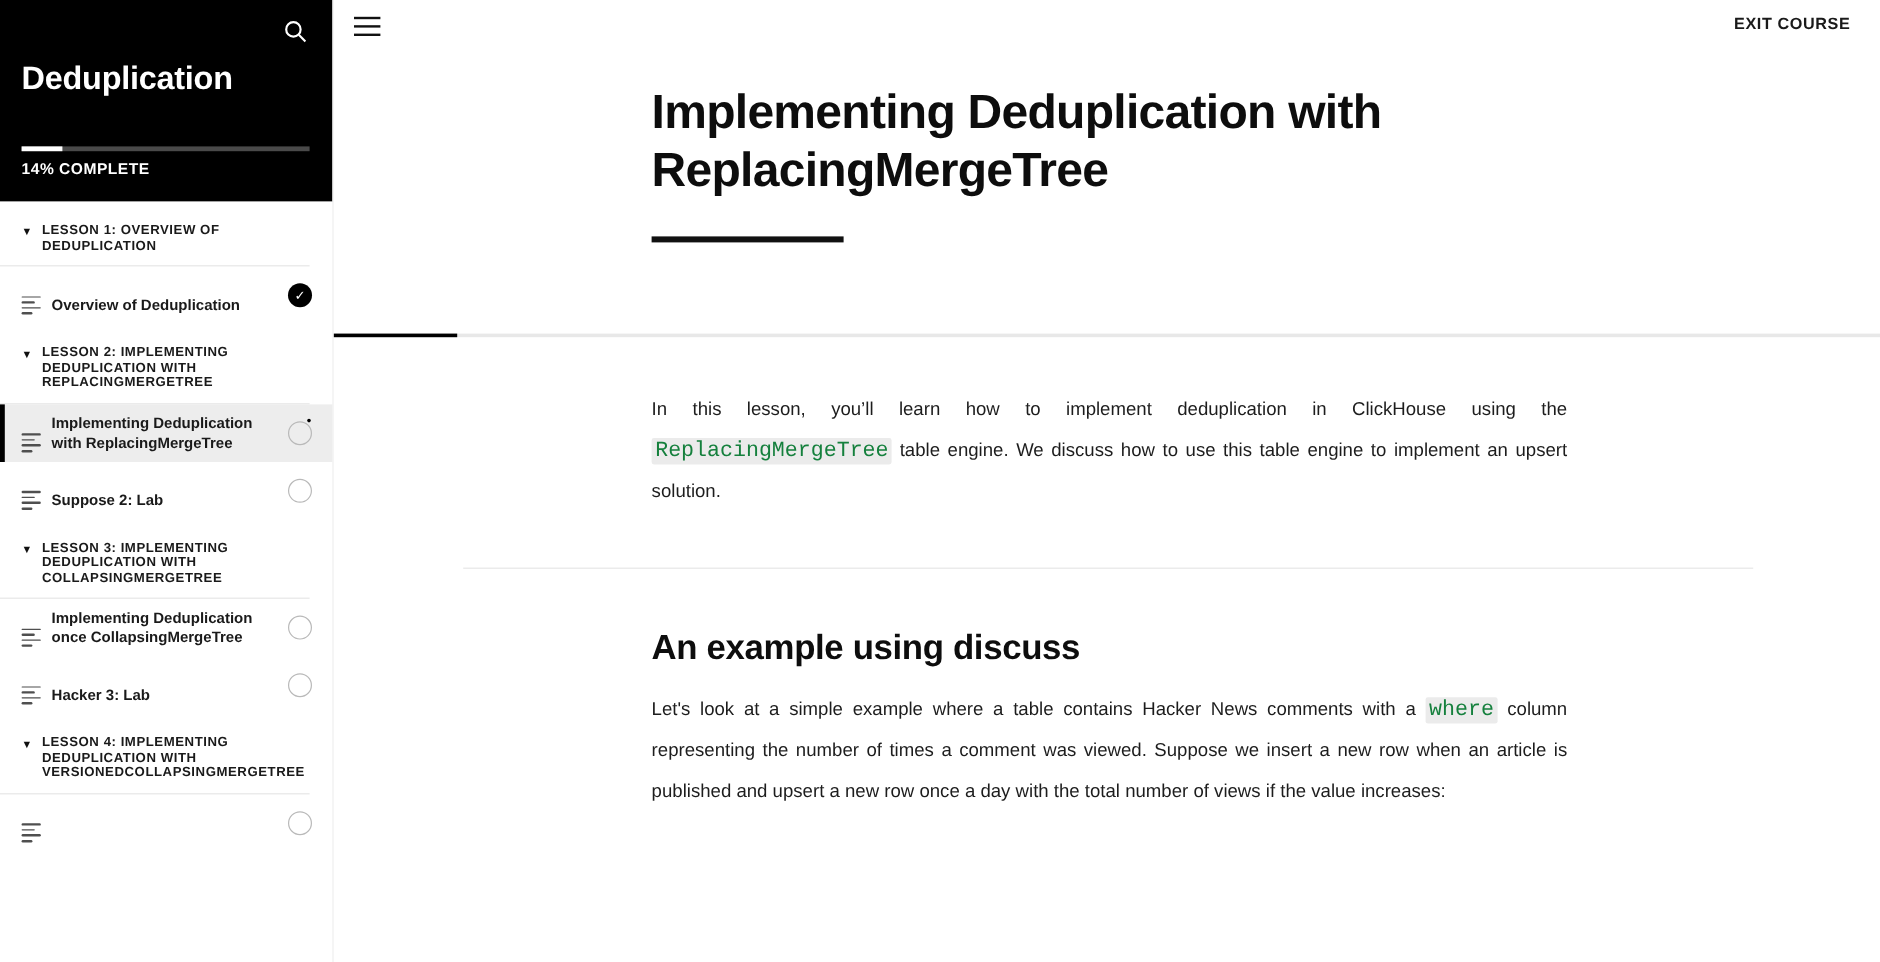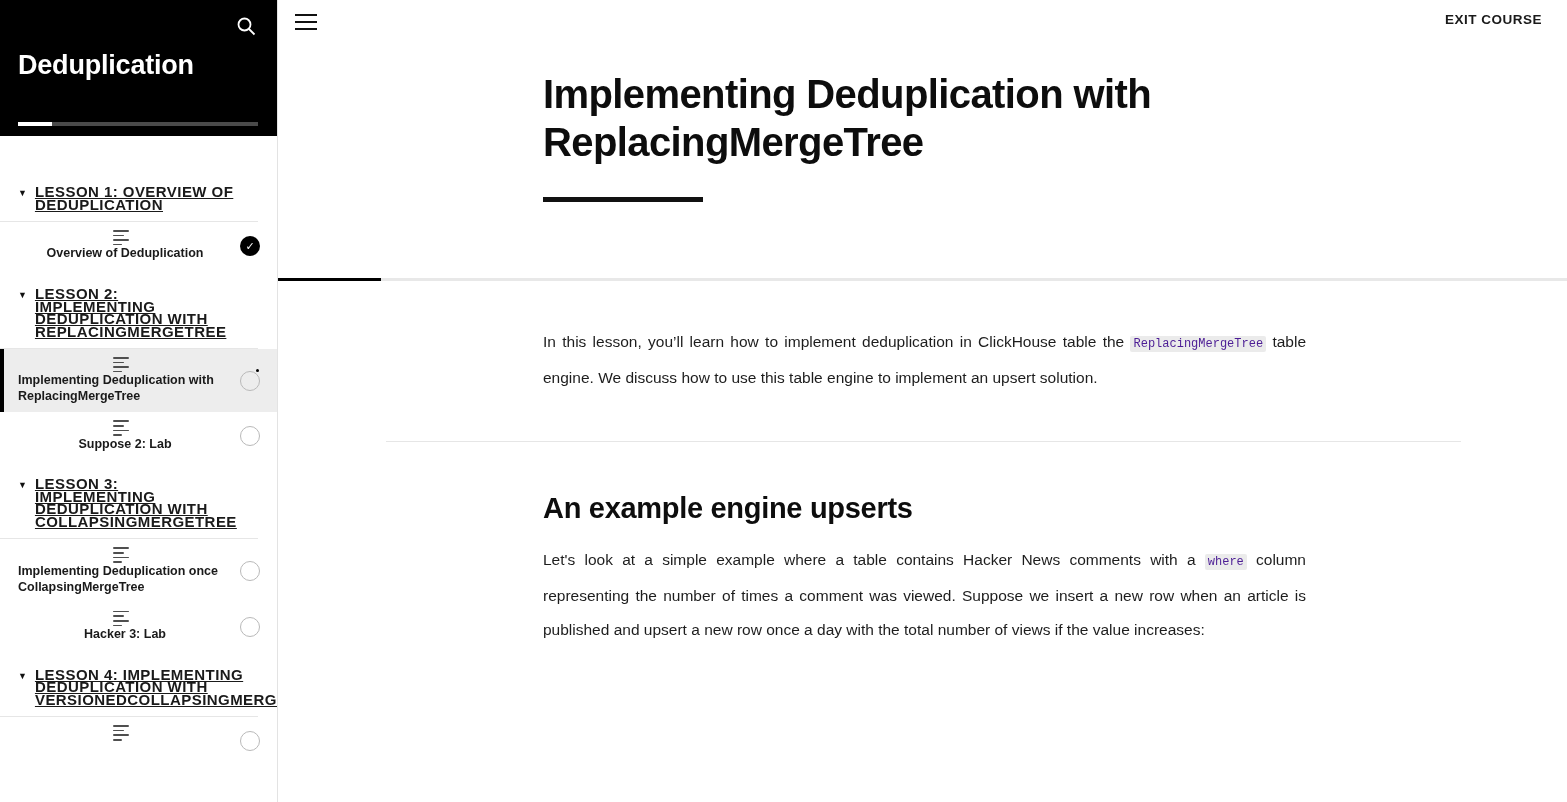--- a/index.html
+++ b/index.html
@@ -23,21 +23,21 @@
     position: absolute;
     left: 0; top: 0;
     width: 278px;
     height: 802px;
     background: #ffffff;
     border-right: 1px solid #e3e3e3;
     overflow: hidden;
   }
   .sidebar-head {
     position: relative;
-    height: 136px;
+    height: 168px;
     background: #000000;
     padding: 0 20px;
   }
   .search-btn {
     position: absolute;
     top: 13px;
     right: 18px;
     width: 26px; height: 26px;
     display: flex; align-items: center; justify-content: center;
     cursor: pointer;
@@ -97,36 +97,34 @@
   }
   .caret {
     flex: 0 0 auto;
     margin-top: 2px;
     margin-right: 8px;
     font-size: 9px;
     line-height: 11px;
     color: #111;
   }
   .section-title {
-    font-size: 15px;
+    font-size: 11px;
     font-weight: bold;
     letter-spacing: 0.45px;
     line-height: 12.5px;
     color: #1a1a1a;
     text-transform: uppercase;
-    text-decoration: underline;
   }
   .lesson-row {
     position: relative;
     display: flex;
-    align-items: center;
+    align-items: flex-end;
     min-height: 48px;
     padding: 8px 46px 8px 18px;
     cursor: pointer;
-    flex-direction: column;
   }
   .lesson-row.active {
     background: #ededed;
     border-left: 4px solid #000;
     padding-left: 14px;
   }
   .lesson-icon {
     flex: 0 0 auto;
     width: 16px;
     margin-right: 9px;
@@ -255,25 +253,25 @@
   .para {
     width: 763px;
     margin: 44px 0 0 265px;
     font-size: 15.5px;
     line-height: 34px;
     text-align: justify;
     color: #1d1d1d;
   }
   code.inline {
     font-family: "Liberation Mono", monospace;
-    font-size: 12px;
+    font-size: 18px;
     background: #ebebeb;
     padding: 1px 3px;
     border-radius: 2px;
-    color: #4c1d95;
+    color: #15803d;
   }
   .divider {
     width: 1075px;
     height: 1px;
     background: #e6e6e6;
     margin: 46px 0 0 108px;
   }
   .section-h2 {
     width: 763px;
     margin: 50px 0 0 265px;
@@ -403,23 +401,23 @@
 
   <div class="main">
     <div class="page-title">Implementing Deduplication with ReplacingMergeTree</div>
     <div class="title-rule"></div>
 
     <div class="scroll-progress">
       <div class="scroll-progress-fill" style="width: 8%;"></div>
     </div>
 
     <div class="body-wrap">
-      <p class="para"><span>In this lesson, you’ll learn how to implement deduplication in ClickHouse table the </span><code class="inline">ReplacingMergeTree</code><span> table engine. We discuss how to use this table engine to implement an upsert solution.</span></p>
+      <p class="para"><span>In this lesson, you’ll learn how to implement deduplication in ClickHouse using the </span><code class="inline">ReplacingMergeTree</code><span> table engine. We discuss how to use this table engine to implement an upsert solution.</span></p>
 
       <div class="divider"></div>
 
-      <h2 class="section-h2">An example engine upserts</h2>
+      <h2 class="section-h2">An example using discuss</h2>
 
       <p class="para tight"><span>Let's look at a simple example where a table contains Hacker News comments with a </span><code class="inline">where</code><span> column representing the number of times a comment was viewed. Suppose we insert a new row when an article is published and upsert a new row once a day with the total number of views if the value increases:</span></p>
     </div>
   </div>
 
 </div>
 
 </body></html>

